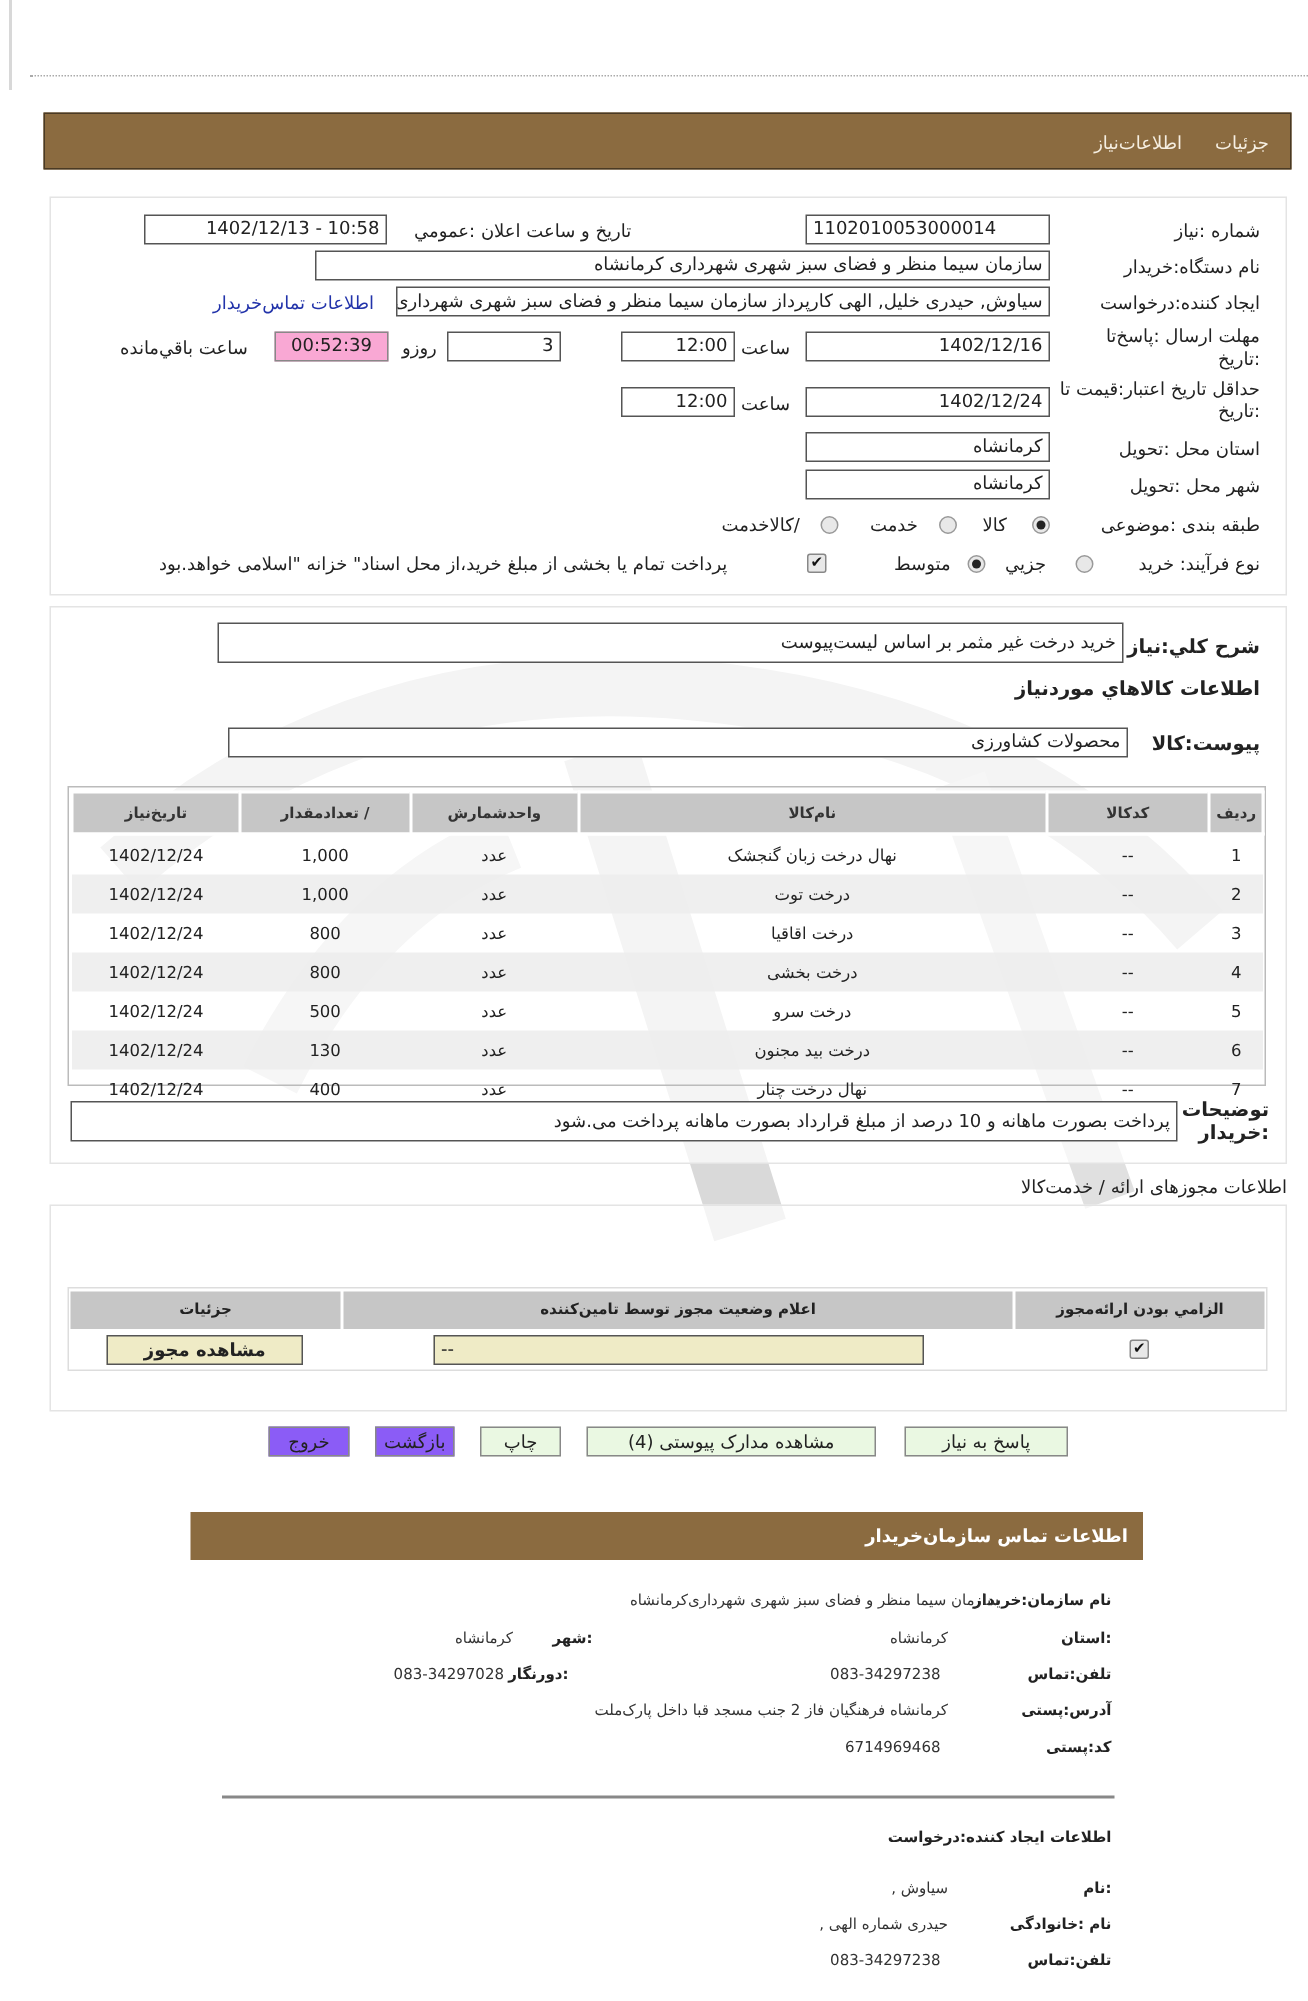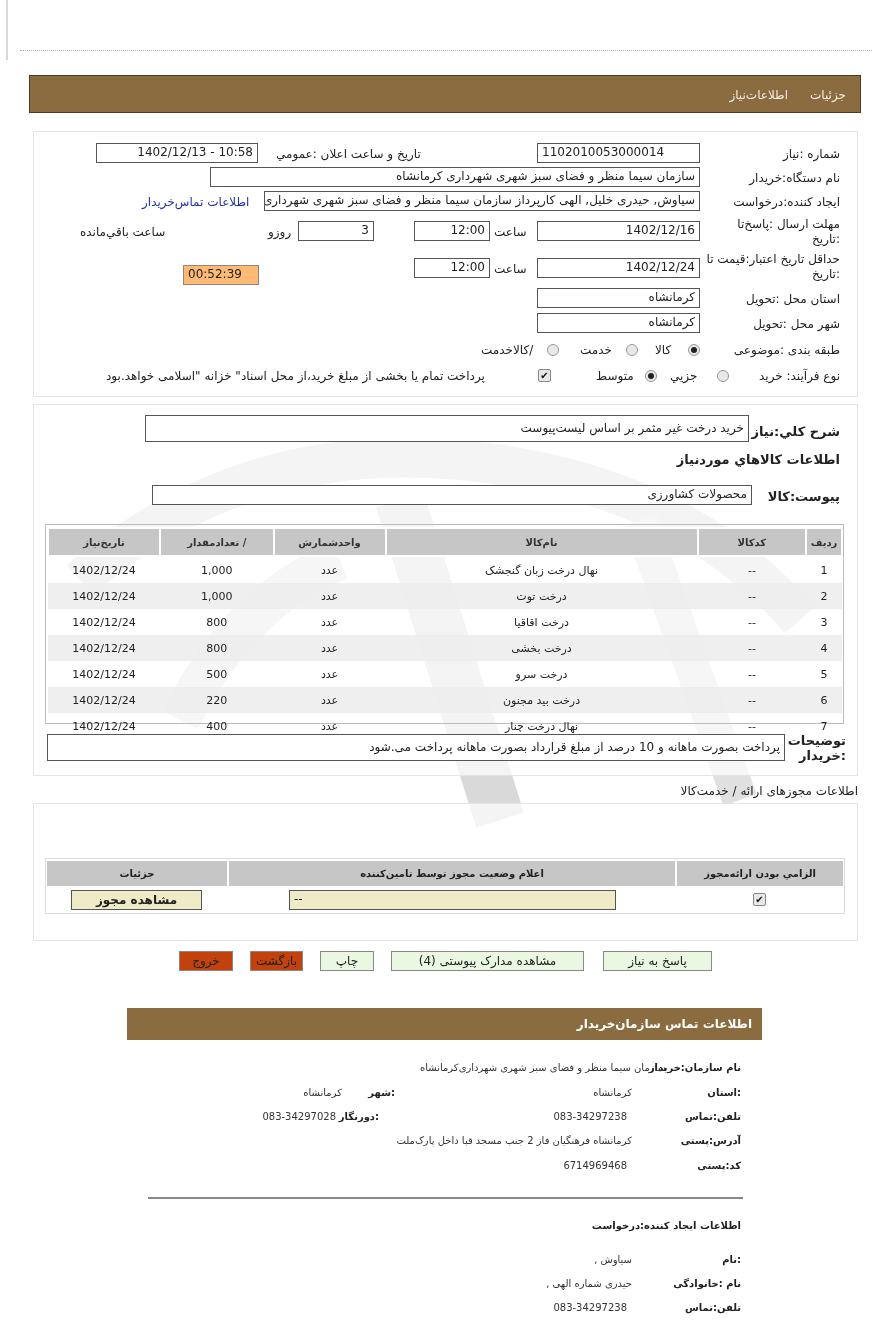--- a/index.html
+++ b/index.html
@@ -17,33 +17,33 @@
   }
   .header-bar span { position:absolute; top:12px; }
   .panel { position:absolute; border:1px solid #e4e4e4; background:rgba(255,255,255,0.7); box-sizing:border-box; }
   .lbl { position:absolute; direction:rtl; text-align:right; font-size:12px; color:#222; white-space:nowrap; line-height:15px; }
   .box {
     position:absolute; border:1px solid #555; background:#fff; box-sizing:border-box;
     font-size:12px; direction:rtl; text-align:left; padding:0 4px; line-height:17px; height:20px;
     white-space:nowrap; overflow:hidden;
   }
   .box.rtl { text-align:right; }
-  .box.timer { background:#fdba74; border-color:#888; text-align:left;margin-top:44px; }
+  .box.timer { background:#f9a8d4; border-color:#888; text-align:center; }
   .link { color:#2233aa; }
   .radio { position:absolute; width:12px; height:12px; border-radius:50%; border:1px solid #999; background:#e8e8e8; box-sizing:border-box; }
   .radio.on::after { content:""; position:absolute; left:2px; top:2px; width:6px; height:6px; border-radius:50%; background:#222; }
   .check { position:absolute; width:13px; height:13px; border:1px solid #888; border-radius:2px; background:#e8e8e8; box-sizing:border-box; font-size:10px; line-height:11px; text-align:center; color:#111; }
   .bold { font-weight:bold; }
   table.items { position:absolute; left:47px; top:527px; width:796px; border-collapse:collapse; direction:rtl; font-size:11px; }
   table.items th { background:#c6c6c6; color:#333; font-weight:bold; height:24px; border:2px solid #fff; font-size:10px; }
   table.items td { height:24px; text-align:center; }
   table.items tr.even td { background:rgba(236,236,236,0.85); }
   .btn { position:absolute; height:20px; border:1px solid #888; box-sizing:border-box; font-size:12px; text-align:center; line-height:18px; direction:rtl; }
   .btn.green { background:#eaf8e2; }
-  .btn.red { background:#c2410c; }
+  .btn.red { background:#8b5cf6; }
   .btn.tan { background:#efebc6; border-color:#555; }
   .section-bar {
     position:absolute; left:127px; top:1008px; width:635px; height:32px;
     background:#8b6b40; color:#fff; direction:rtl; font-weight:bold; font-size:12px;
   }
   .section-bar span { position:absolute; right:10px; top:9px; }
   .c-lbl { position:absolute; font-size:10px; font-weight:bold; direction:rtl; white-space:nowrap; }
   .c-val { position:absolute; font-size:10px; direction:rtl; white-space:nowrap; color:#333; }
   .watermark { position:absolute; left:40px; top:420px; width:800px; height:420px; pointer-events:none; }
 </style>
@@ -173,21 +173,21 @@
       <td>درخت سرو</td>
       <td>عدد</td>
       <td>500</td>
       <td>1402/12/24</td>
     </tr>
     <tr class="even">
       <td>6</td>
       <td>--</td>
       <td>درخت بید مجنون</td>
       <td>عدد</td>
-      <td>220</td>
+      <td>130</td>
       <td>1402/12/24</td>
     </tr>
     <tr>
       <td>7</td>
       <td>--</td>
       <td>نهال درخت چنار</td>
       <td>عدد</td>
       <td>400</td>
       <td>1402/12/24</td>
     </tr>

